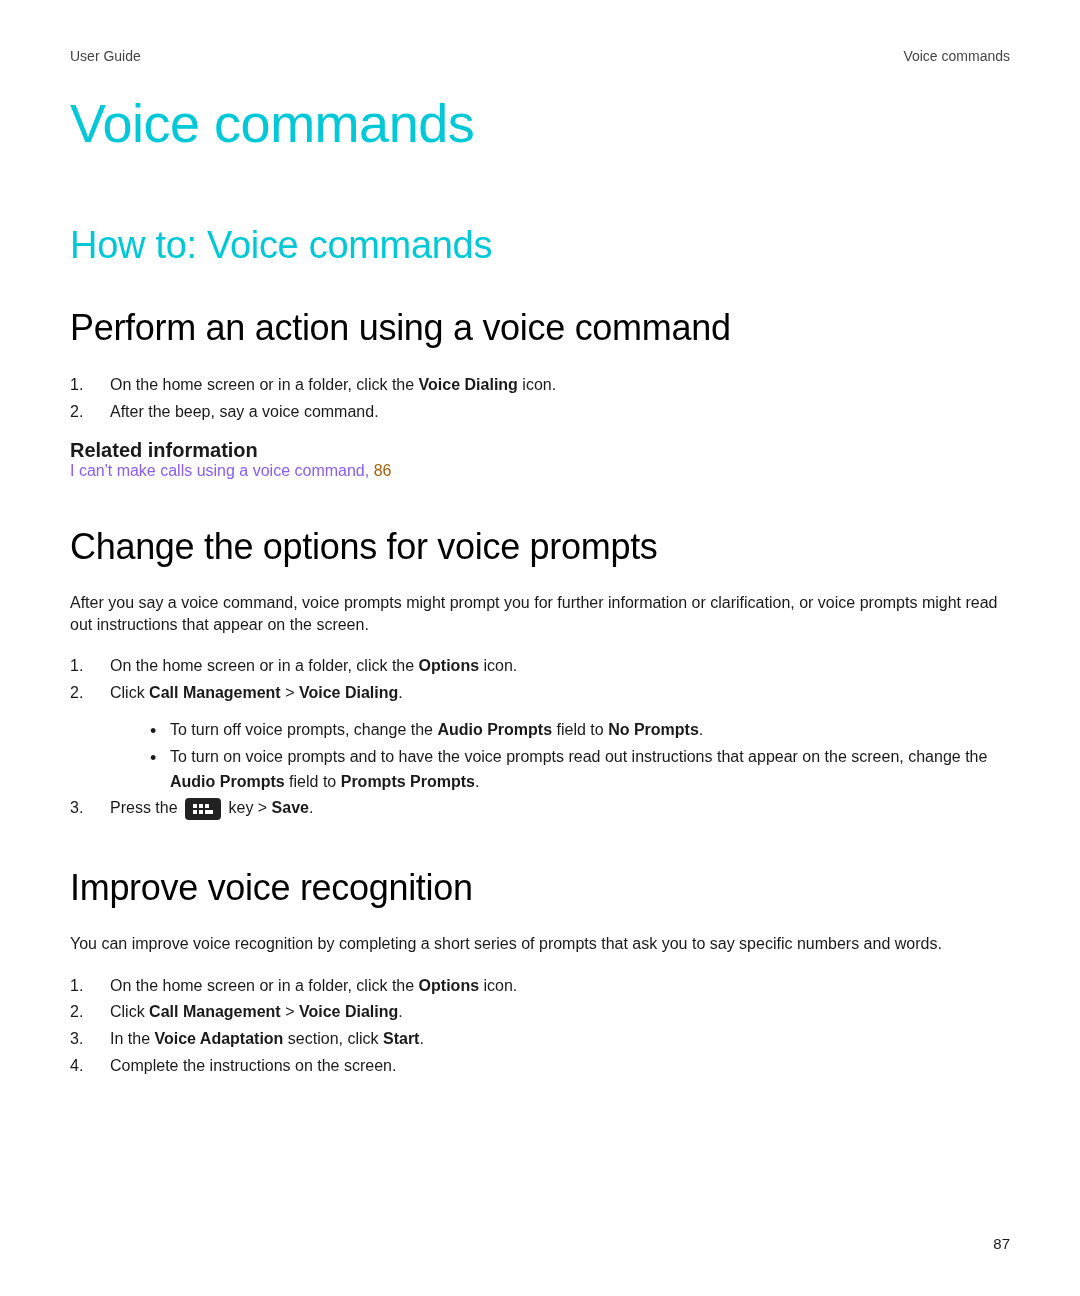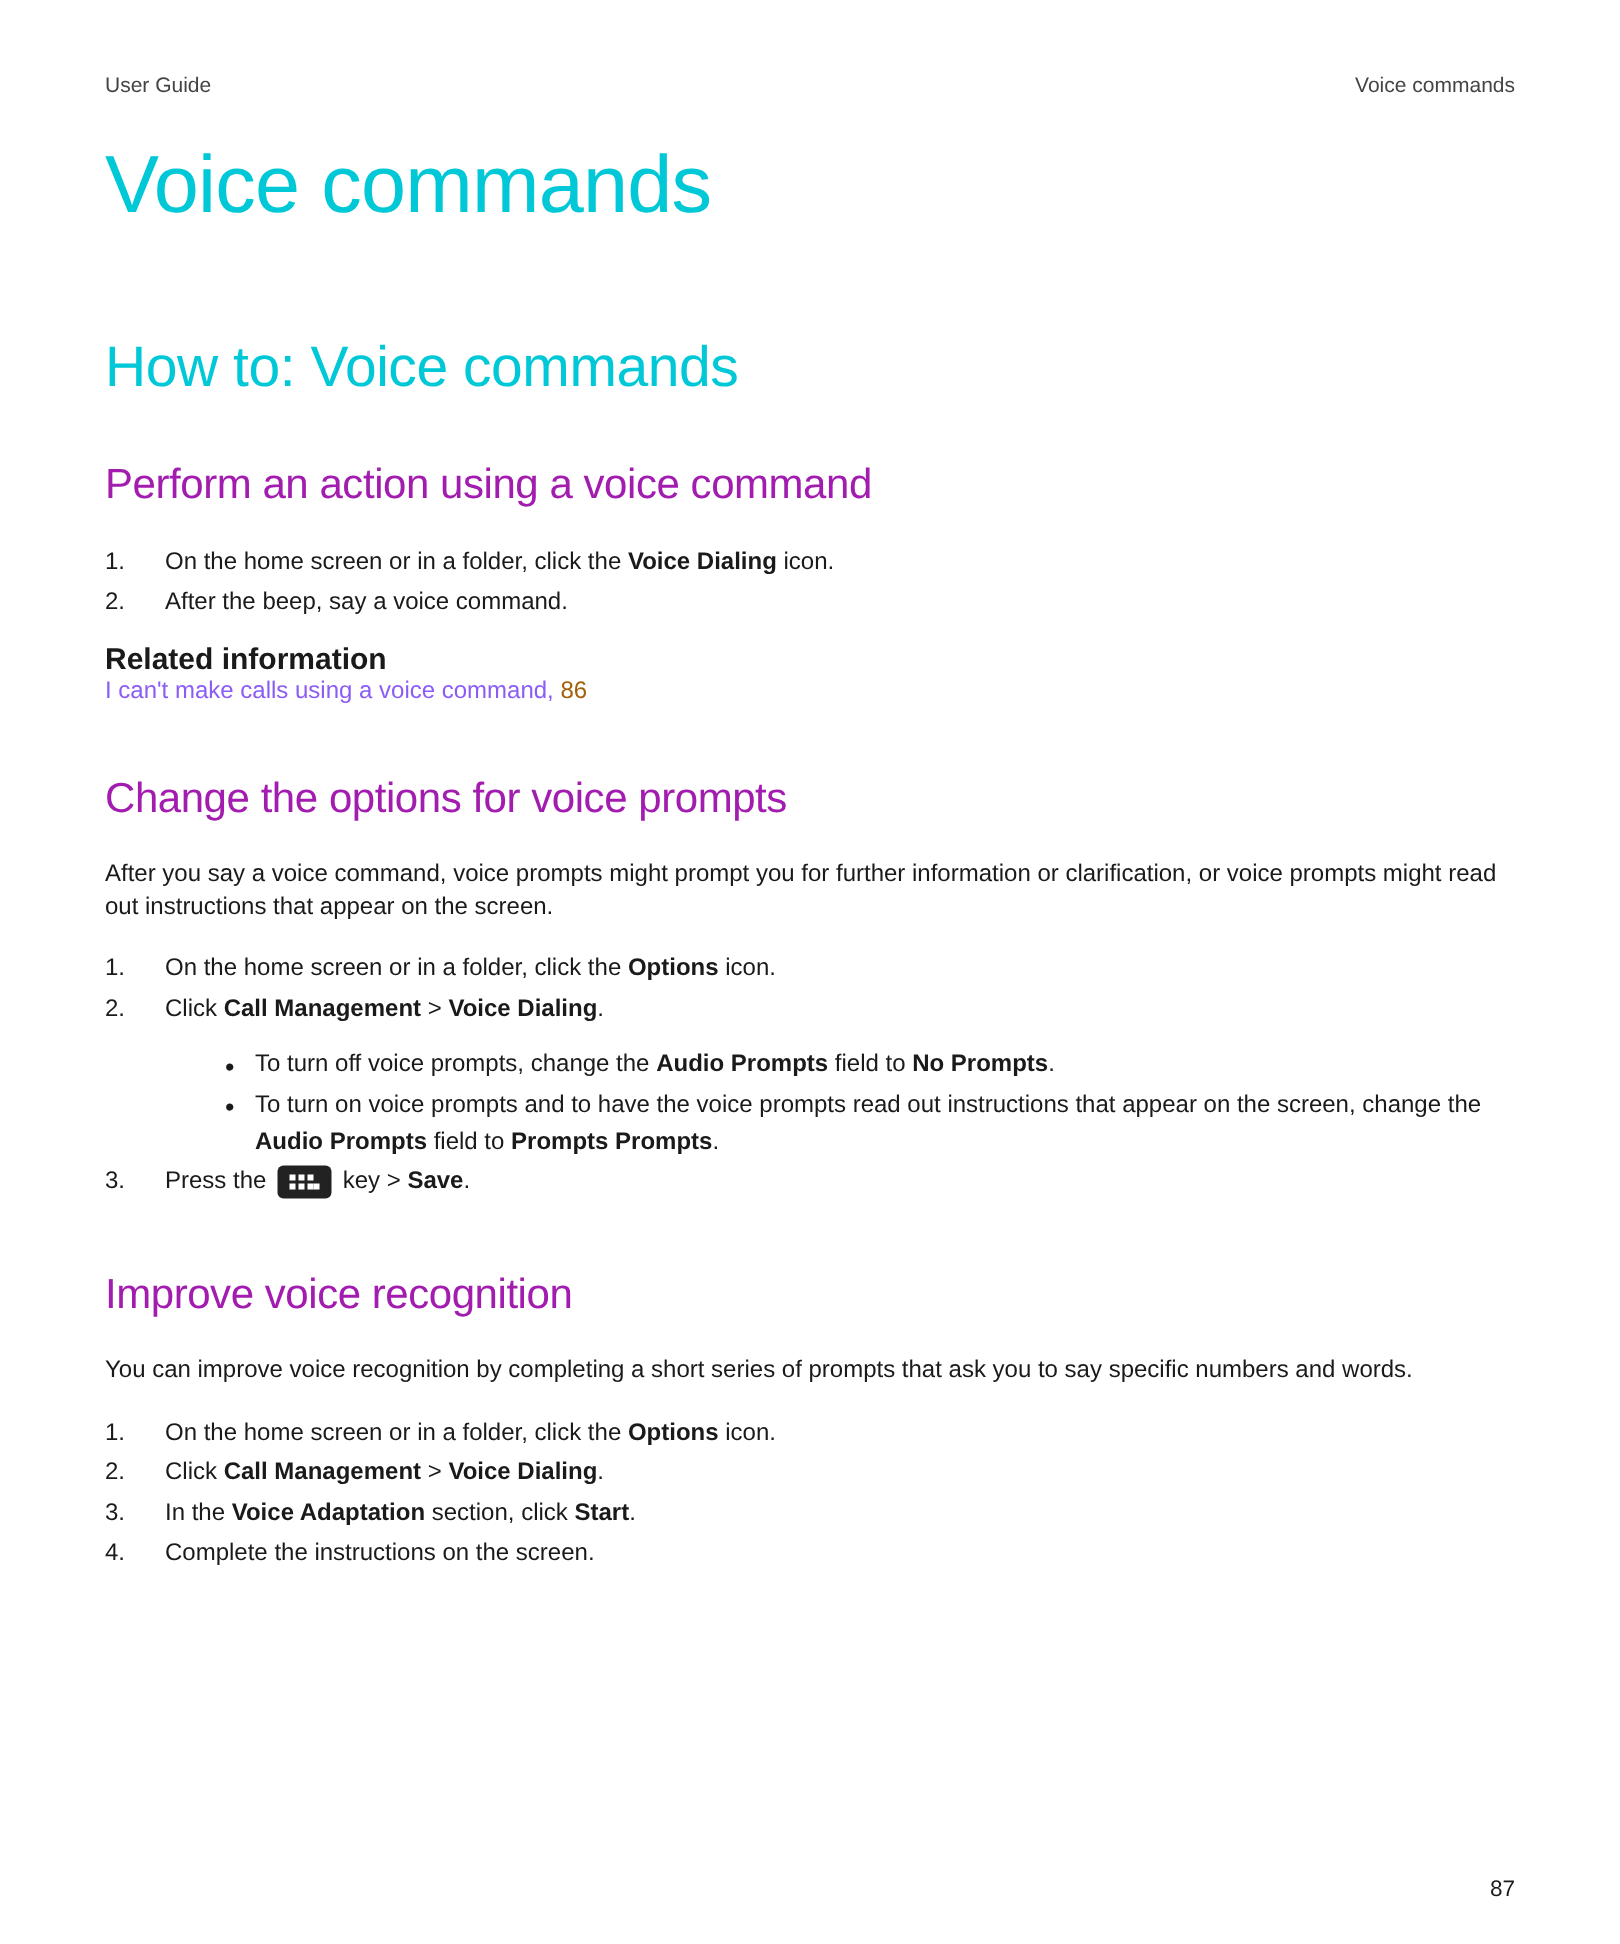--- a/index.html
+++ b/index.html
@@ -27,23 +27,23 @@
     margin-bottom: 70px;
   }
   h2.section {
     font-size: 38px;
     font-weight: 400;
     color: #00c8d7;
     letter-spacing: -0.3px;
     margin-bottom: 40px;
   }
   h3.subsection {
-    font-size: 28px;
+    font-size: 36px;
     font-weight: 400;
-    color: #a21caf;
+    color: #000000;
     letter-spacing: -0.3px;
     margin-bottom: 24px;
     margin-top: 46px;
   }
   h3.subsection.first { margin-top: 0; }
   p.body {
     font-size: 16px;
     line-height: 1.4;
     margin-bottom: 18px;
   }
@@ -115,21 +115,21 @@
     position: absolute;
     left: 8px; top: 6px;
     width: 4px; height: 4px;
     background: #fff;
     box-shadow: 6px 0 0 #fff, 12px 0 0 #fff,
                 0 6px 0 #fff, 6px 6px 0 #fff, 12px 6px 0 #fff,
                 16px 6px 0 #fff;
   }
   .page-number {
     position: absolute;
-    bottom: 28px;
+    bottom: 44px;
     right: 70px;
     font-size: 15px;
   }
   b { font-weight: 700; }
 </style>
 </head>
 <body>
 
 <div class="header-row">
   <span>User Guide</span>

